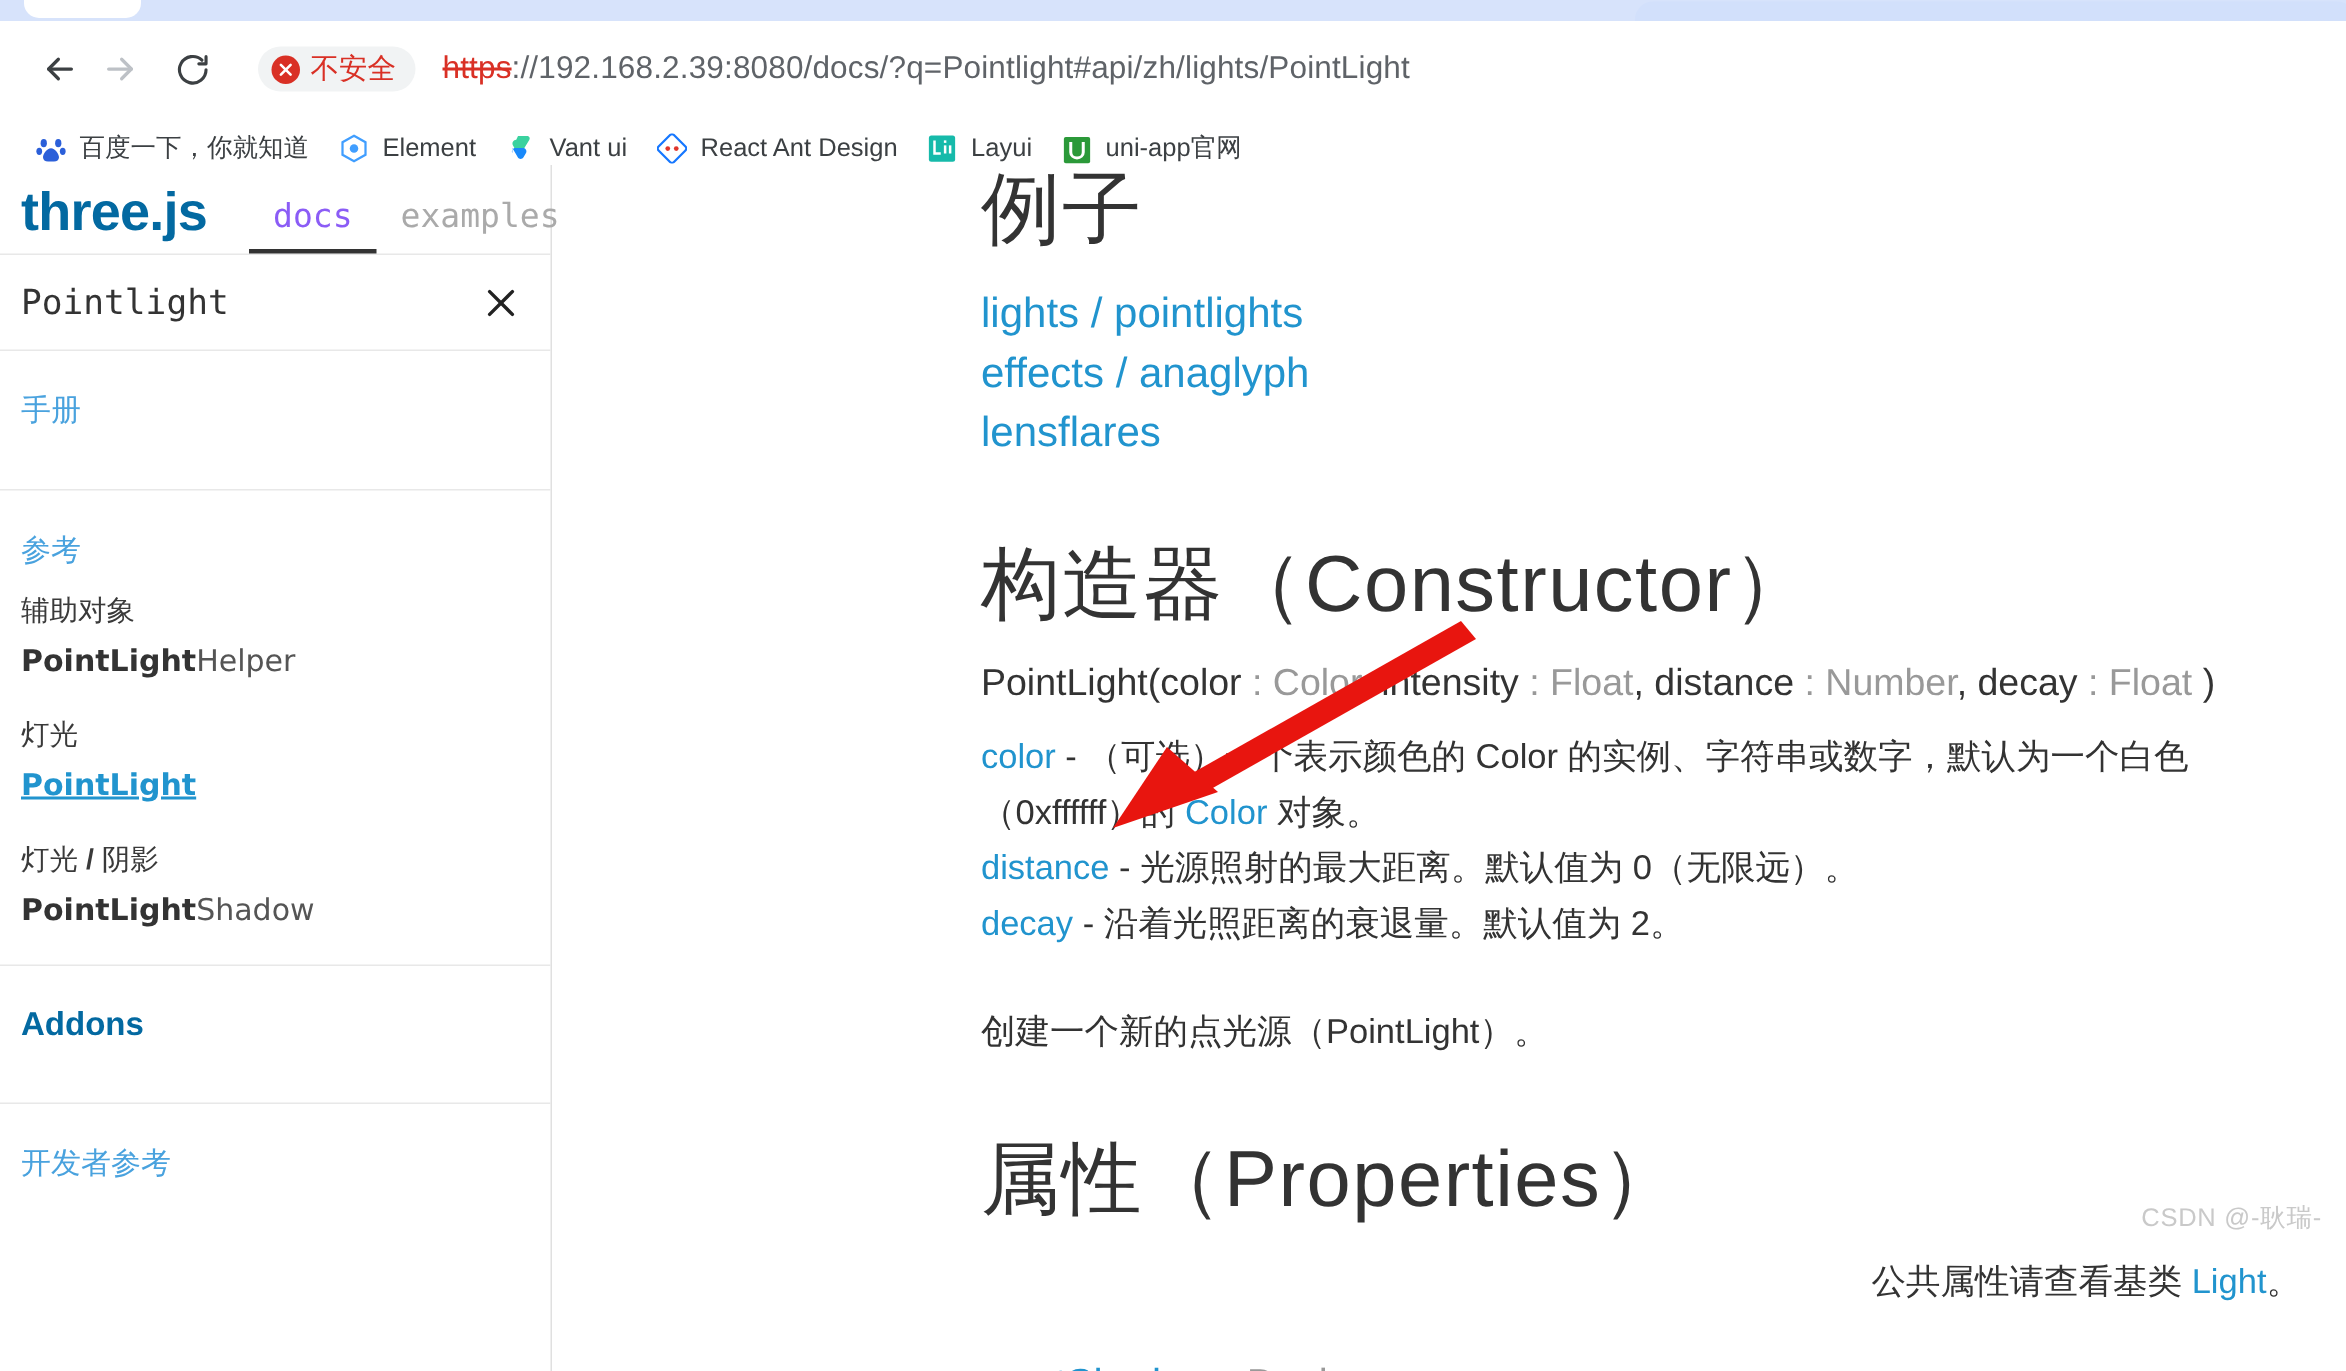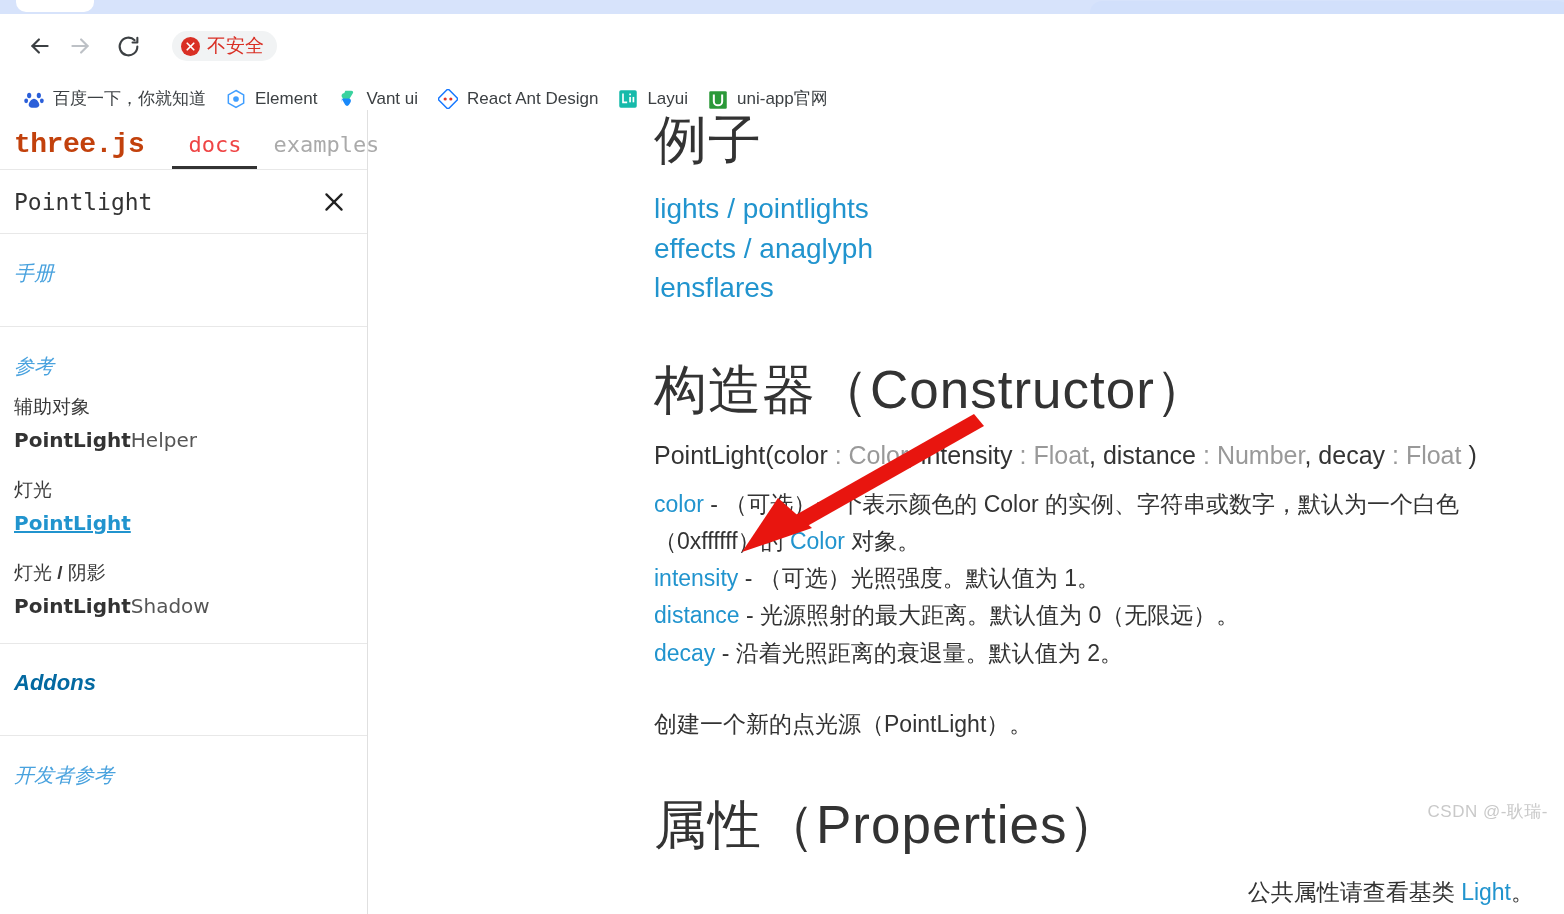--- a/index.html
+++ b/index.html
@@ -151,38 +151,38 @@
     position: relative;
   }
   .panel-head {
     display: flex;
     align-items: flex-end;
     height: 60px;
     padding: 0 0 0 14px;
     border-bottom: 1px solid #e8e8e8;
   }
   .brand {
-    font-family: Liberation Mono, monospace;
-    font-size: 28px;
+    font-family: Liberation Sans, sans-serif;
+    font-size: 36px;
     font-weight: 700;
-    color: #c2410c;
+    color: #0369a1;
     letter-spacing: -0.5px;
     line-height: 1;
     padding-bottom: 10px;
   }
   .head-tabs { display:flex; align-items:flex-end; margin-left: 28px; }
   .htab {
     font-family: "DejaVu Sans Mono", "Liberation Mono", monospace;
     font-size: 22px;
     color: #aaaaaa;
     padding: 0 16px 10px 16px;
     line-height: 1;
     border-bottom: 3px solid transparent;
   }
-  .htab.active { color: #ef4444; border-bottom-color: #333; }
+  .htab.active { color: #8b5cf6; border-bottom-color: #333; }
 
   .search-row {
     height: 64px;
     display: flex;
     align-items: center;
     border-bottom: 1px solid #e8e8e8;
     padding: 0 18px 0 14px;
   }
   .search-input {
     flex: 1;
@@ -202,21 +202,20 @@
   }
 
   .nav-scroll { padding: 0; }
   .nav-section { padding: 26px 18px 22px 14px; }
   .nav-section.bordered { border-top: 1px solid #e8e8e8; }
   .sec-title {
     color: #49a2de;
     font-size: 20px;
     margin: 0 0 14px 0;
     font-weight: 400;
-    font-style: italic;
   }
   .sec-title.bold { font-weight: 700; color: #0369a1; font-size: 22px; }
   .nav-group { margin-bottom: 22px; }
   .nav-group:last-child { margin-bottom: 0; }
   .group-label {
     font-size: 19px;
     color: #3a3a3a;
     margin-bottom: 6px;
   }
   .group-label b { font-weight: 700; }
@@ -342,20 +341,21 @@
     <div class="omnibox">
       <div class="sec-badge">
         <span class="sec-icon">
           <svg width="13" height="13" viewBox="0 0 24 24" stroke="#fff" stroke-width="3.2" stroke-linecap="round">
               <line x1="6" y1="6" x2="18" y2="18"></line>
               <line x1="18" y1="6" x2="6" y2="18"></line>
             </svg>
         </span>
         <span class="sec-text">不安全</span>
       </div>
+      <div class="url"><span class="scheme">https</span><span class="scheme-sep">://192.168.2.39:8080/docs/?q=Pointlight#api/zh/lights/PointLight</span></div>
     </div>
   </div>
 
   <div class="bookmarks">
     <div class="bm">
       <svg class="bm-ico" viewBox="0 0 24 24">
         <ellipse cx="6.2" cy="6.5" rx="2.5" ry="3.3" fill="#2b5fd9"></ellipse>
         <ellipse cx="17.8" cy="6.5" rx="2.5" ry="3.3" fill="#2b5fd9"></ellipse>
         <ellipse cx="2.6" cy="13" rx="2.3" ry="2.9" fill="#2b5fd9"></ellipse>
         <ellipse cx="21.4" cy="13" rx="2.3" ry="2.9" fill="#2b5fd9"></ellipse>
@@ -468,21 +468,20 @@
         <a class="ex-link">lights / pointlights</a>
         <a class="ex-link">effects / anaglyph</a>
         <a class="ex-link">lensflares</a>
 
         <h1 class="cn-h spaced">构造器（Constructor）</h1>
 
         <div class="sig"><span>PointLight(</span><span>color</span><span class="t"> : </span><span class="t">Color</span><span>, </span><span>intensity</span><span class="t"> : </span><span class="t">Float</span><span>, </span><span>distance</span><span class="t"> : </span><span class="t">Number</span><span>, </span><span>decay</span><span class="t"> : </span><span class="t">Float</span><span> )</span></div>
 
         <div class="plist">
           <div class="pline"><span class="lnk">color</span><span> - （可选）一个表示颜色的 Color 的实例、字符串或数字，默认为一个白色（0xffffff）的 </span><span class="lnk">Color</span><span> 对象。</span></div>
-          <div class="pline"><span class="lnk">intensity</span><span> - （可选）光照强度。默认值为 1。</span></div>
           <div class="pline"><span class="lnk">distance</span><span> - 光源照射的最大距离。默认值为 0（无限远）。</span></div>
           <div class="pline"><span class="lnk">decay</span><span> - 沿着光照距离的衰退量。默认值为 2。</span></div>
         </div>
 
         <div class="para">创建一个新的点光源（PointLight）。</div>
 
         <h1 class="cn-h spaced">属性（Properties）</h1>
 
         <div class="para tight" style="margin-top:0;"><span>公共属性请查看基类 </span><span class="lnk">Light</span><span>。</span></div>
 

